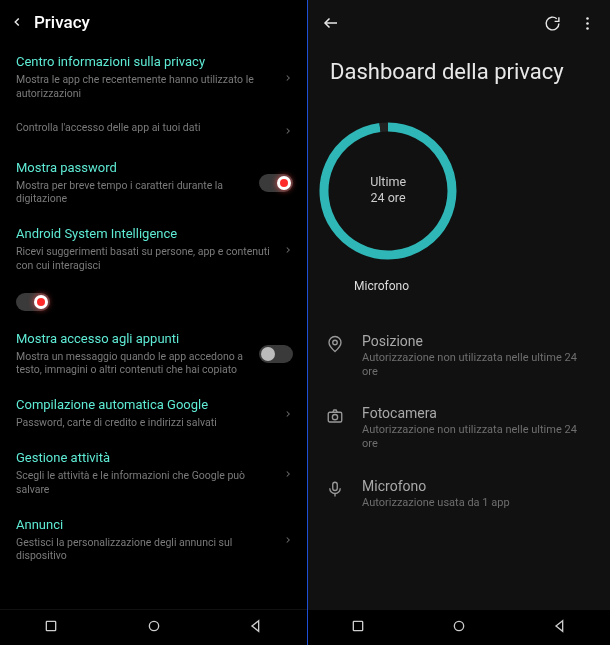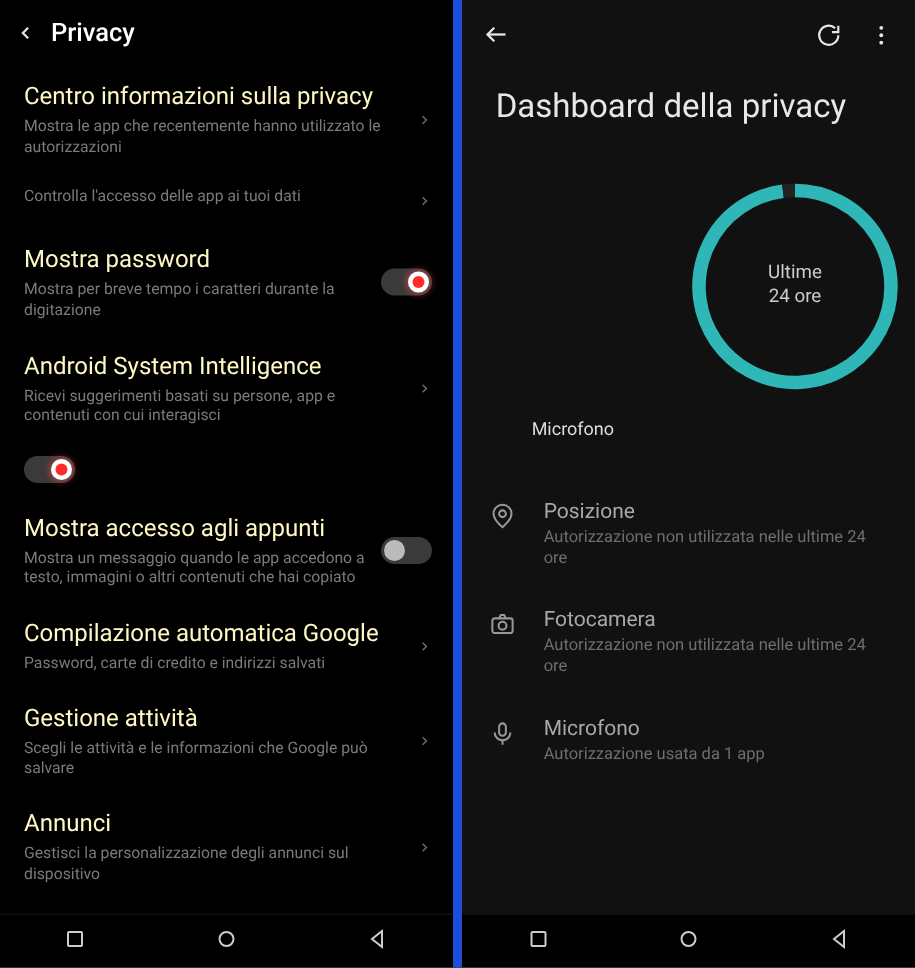--- a/index.html
+++ b/index.html
@@ -14,21 +14,21 @@
       display: flex;
       width: 610px;
       height: 645px;
     }
     .panel {
       background: #000;
       color: #fff;
       position: relative;
       overflow: hidden;
     }
-    .panel-left { width: 359px; border-right: 6px solid #1d4ed8; }
+    .panel-left { width: 359px; border-right: 1px solid #1d4ed8; }
     .panel-right { width: 352px; background: #111; }
     
     .left-header {
       display: flex;
       align-items: center;
       padding: 12px 10px;
       gap: 10px;
     }
     .left-header .title {
       font-size: 17px;
@@ -40,22 +40,22 @@
     .settings { padding: 0 0 0 0; }
     .setting-item {
       display: flex;
       align-items: flex-start;
       justify-content: space-between;
       padding: 10px 14px 10px 16px;
       gap: 8px;
     }
     .setting-text { flex: 1; }
     .setting-title {
-      font-size: 16px;
-      color: #fef9c3;
+      font-size: 13px;
+      color: #5eead4;
       margin-bottom: 3px;
       line-height: 1.25;
     }
     .setting-sub {
       font-size: 10.5px;
       color: #7a7a7a;
       line-height: 1.3;
     }
     .chevron {
       color: #6a6a6a;
@@ -112,21 +112,21 @@
     .dash-title {
       font-size: 22px;
       font-weight: 400;
       color: #e8e8e8;
       padding: 18px 22px 10px 22px;
       line-height: 1.3;
     }
     .chart-area {
       display: flex;
       flex-direction: column;
-      align-items: flex-end;
+      align-items: flex-start;
       padding: 14px 0 6px 0;
     }
     .donut-wrap {
       position: relative;
       width: 160px;
       height: 160px;
     }
     .donut-center {
       position: absolute;
       top: 50%; left: 50%;

